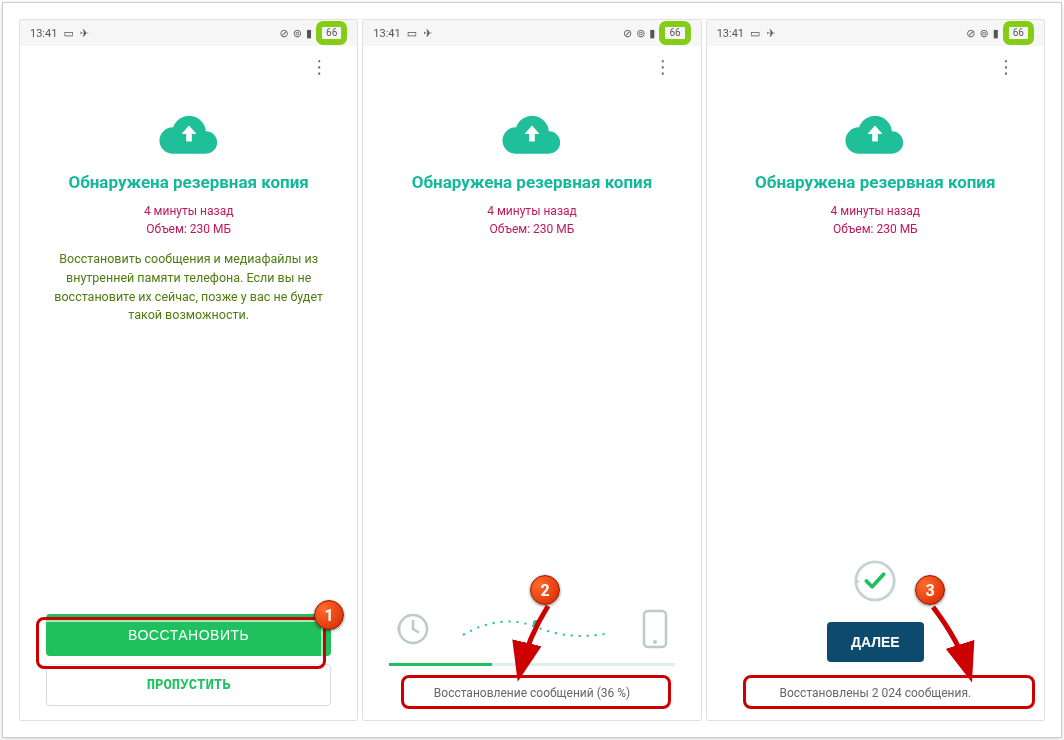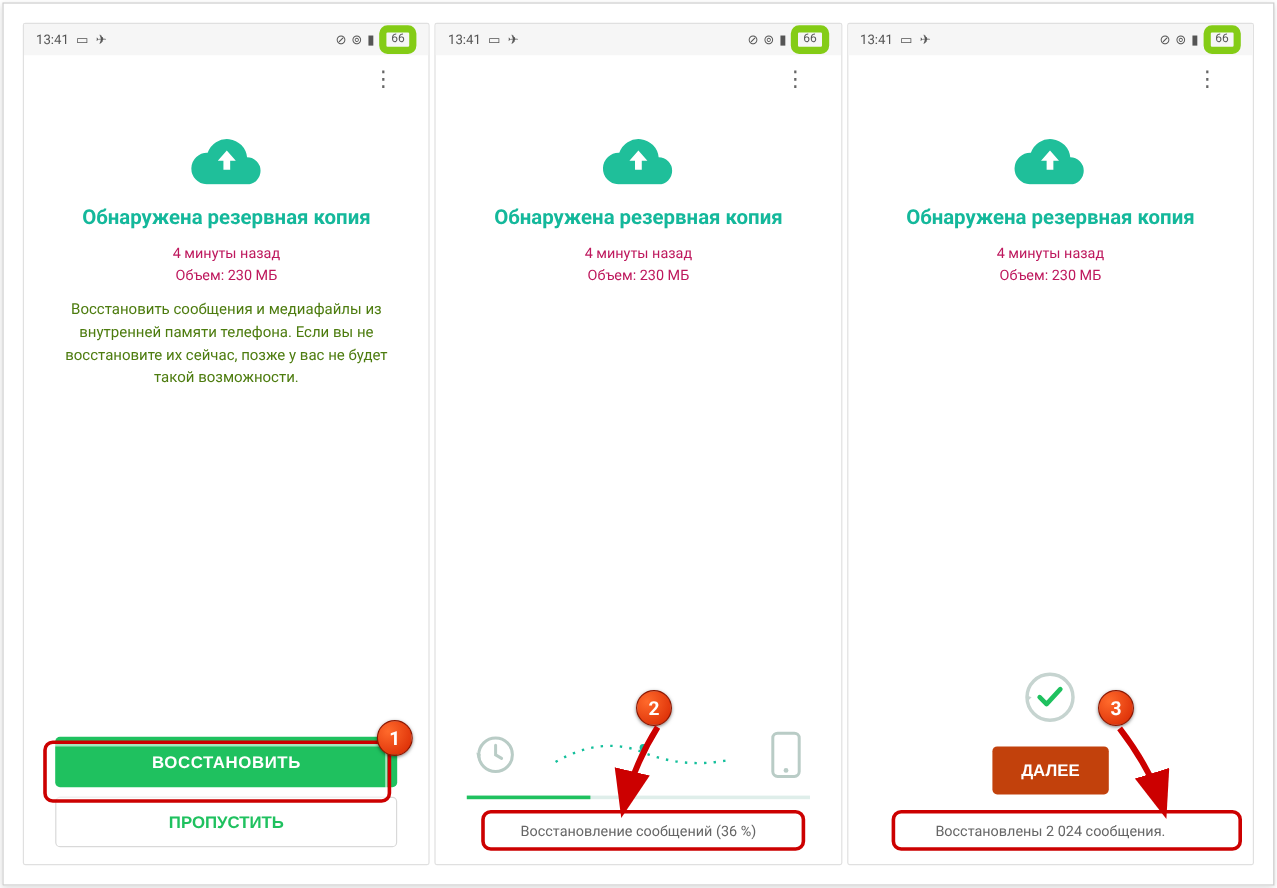--- a/index.html
+++ b/index.html
@@ -95,41 +95,42 @@
     width: 100%;
     display: flex;
     flex-direction: column;
     align-items: center;
   }
   .btn-primary {
     width: 100%;
     background: #1fc15f;
     color: #fff;
     font-size: 14px;
-    font-weight: 700;
+    font-weight: 400;
     letter-spacing: 0.5px;
     border: none;
     padding: 13px 0;
     text-align: center;
     border-radius: 4px;
     margin-bottom: 8px;
   }
   .btn-secondary {
     width: 100%;
     background: #fff;
     color: #1fc15f;
     font-size: 14px;
     font-weight: 600;
     border: 1px solid #d9d9d9;
     padding: 12px 0;
     text-align: center;
     border-radius: 4px;
+    font-family: Liberation Mono, monospace;
   }
   .btn-next {
-    background: #c2410c;
+    background: #0c4a6e;
     color: #fff;
     font-size: 14px;
     font-weight: 600;
     border: none;
     padding: 12px 24px;
     border-radius: 4px;
     margin-bottom: 18px;
   }
   .progress-row {
     width: 100%;

